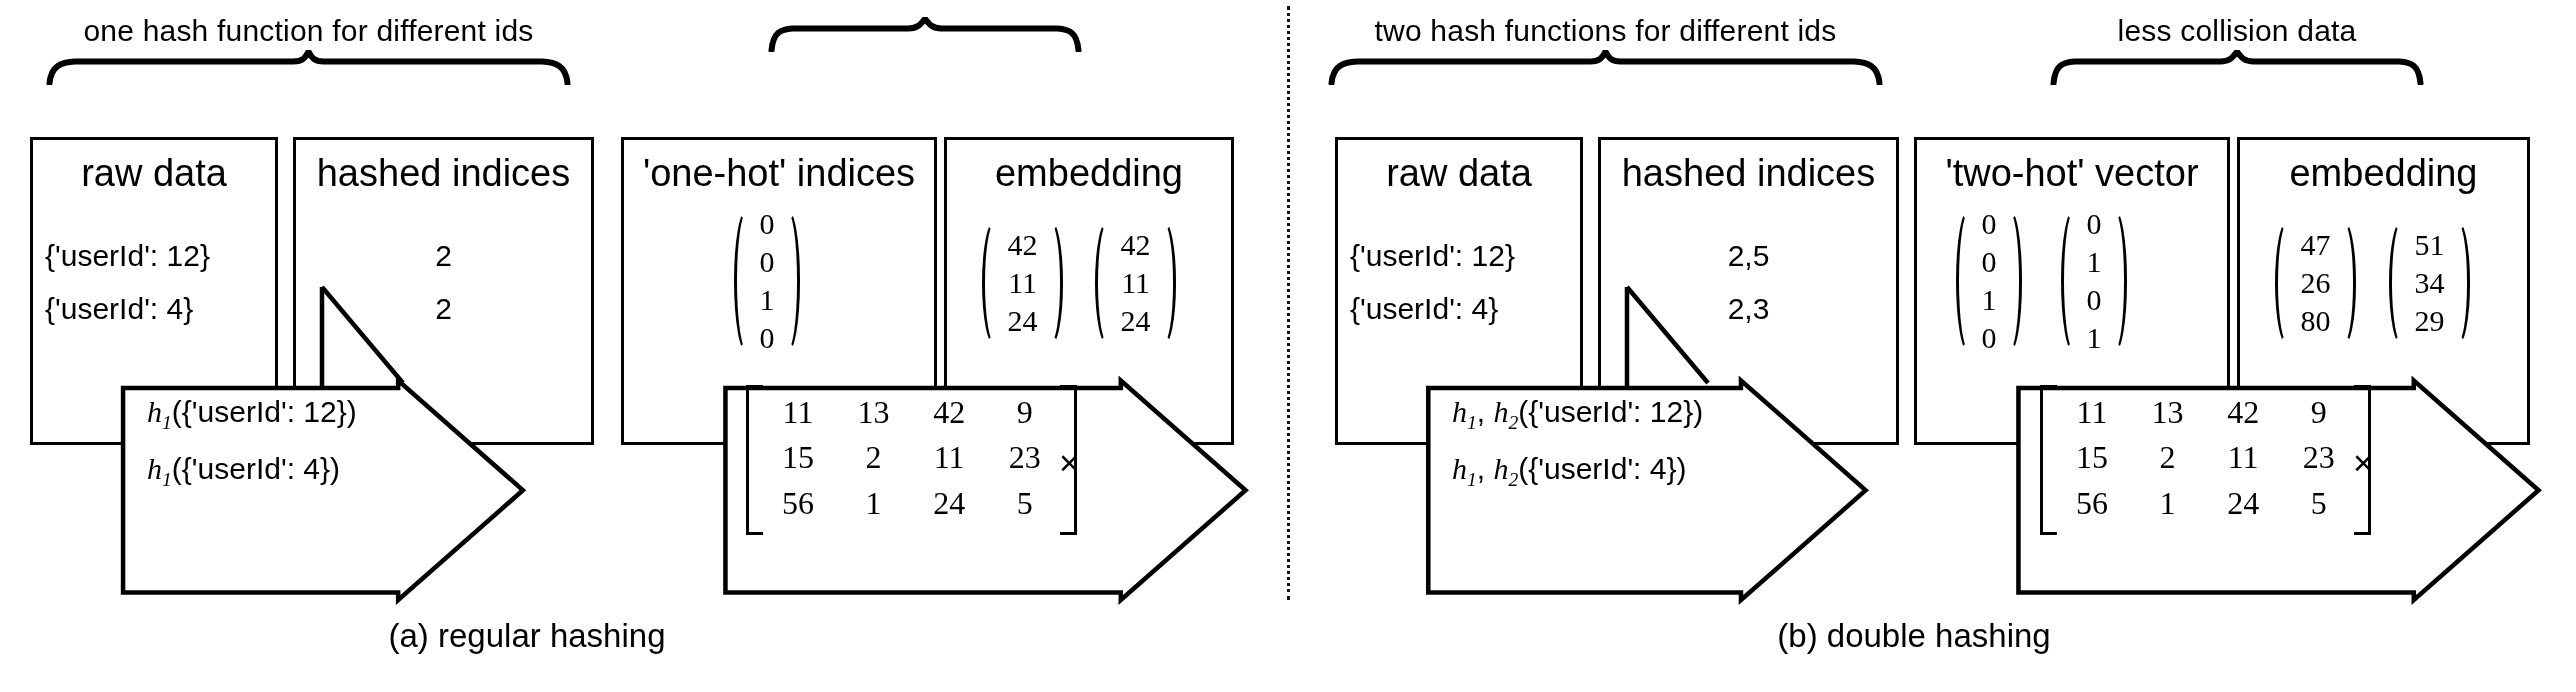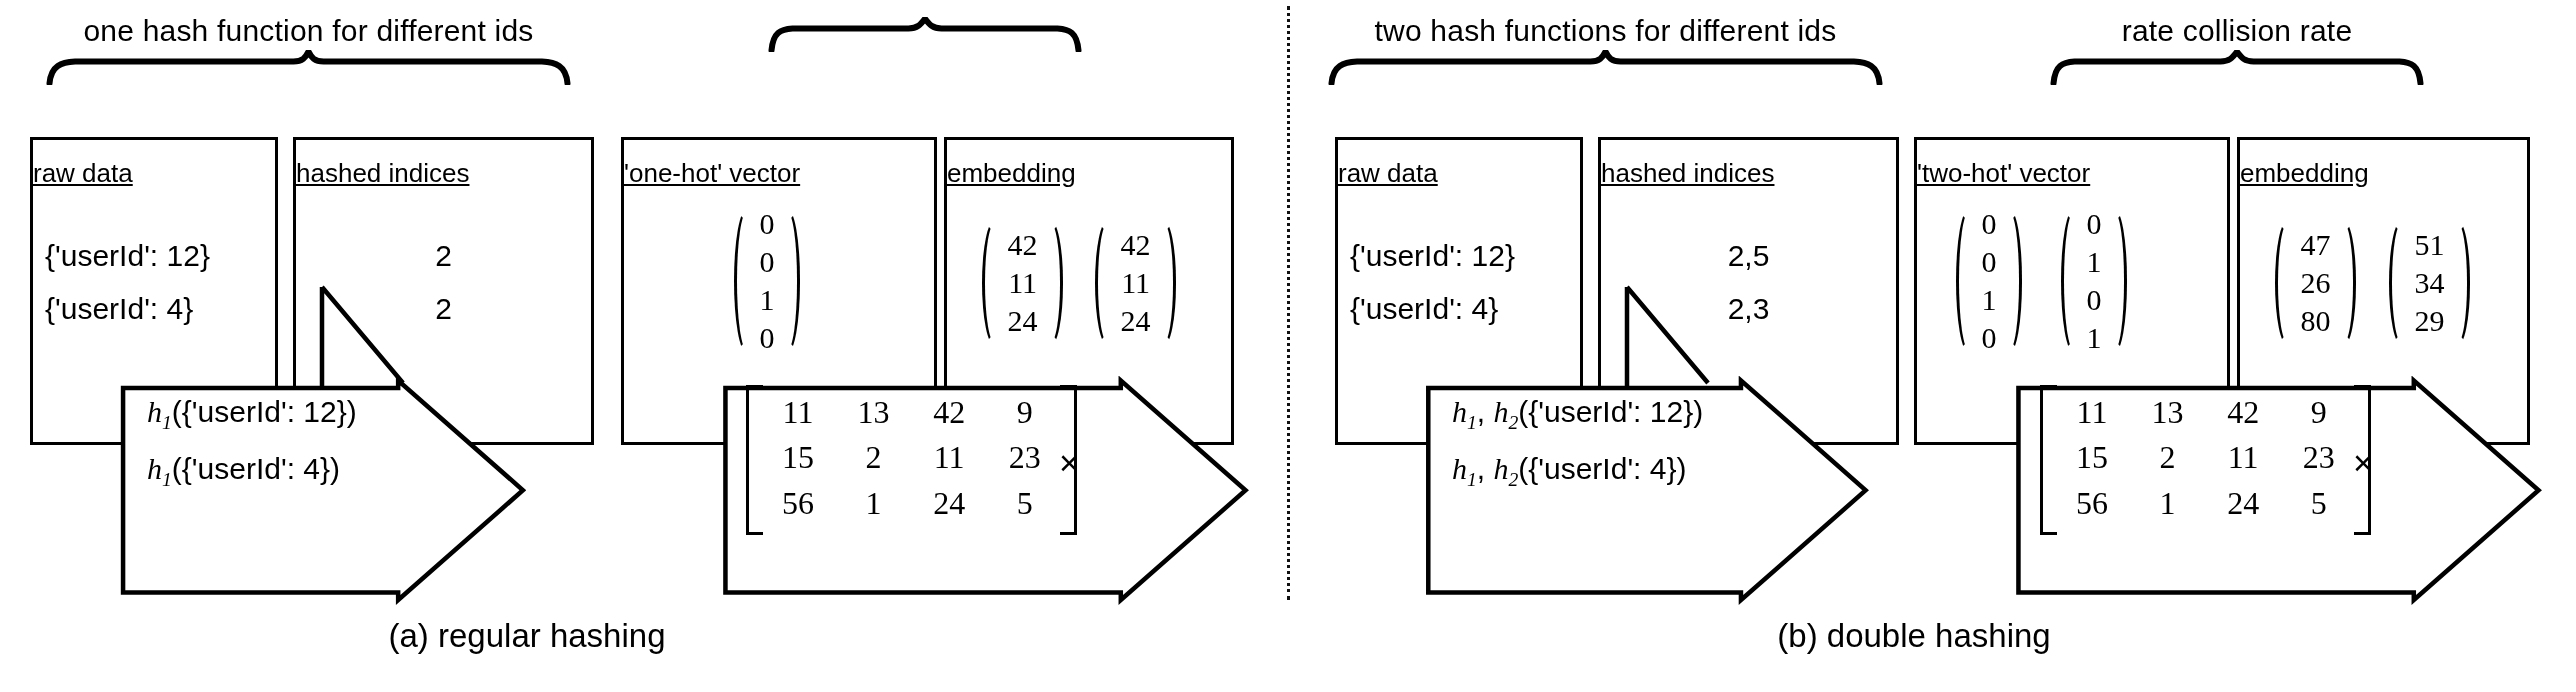--- a/index.html
+++ b/index.html
@@ -61,24 +61,24 @@
     position: absolute;
     border: 3.8px solid #000000;
     background: #ffffff;
     box-sizing: border-box;
   }
   .box-title {
     position: absolute;
     top: 16.6px;
     left: 0;
     right: 0;
-    font-size: 26px;
+    text-align: center;
+    font-size: 38px;
     line-height: 33px;
     white-space: nowrap;
-    text-decoration: underline;
   }
 
   
   .row-text {
     position: absolute;
     font-size: 30px;
     line-height: 33px;
     white-space: nowrap;
   }
 
@@ -241,21 +241,21 @@
       <path d="M4 16 L370 16 L370 6 L536 152 L370 298 L370 288 L4 288 Z" fill="#ffffff" stroke="#000000" stroke-width="6" stroke-linejoin="miter"></path>
     </svg>
     <div class="arrow-label" style="left:147px; top:391px;">
       <i>h</i><sub>1</sub><span>({'userId': 12})</span>
     </div>
     <div class="arrow-label" style="left:147px; top:448px;">
       <i>h</i><sub>1</sub><span>({'userId': 4})</span>
     </div>
 
     <div class="box" style="left:621px; top:137px; width:316px; height:308px;">
-      <div class="box-title">'one-hot' vector</div>
+      <div class="box-title">'one-hot' indices</div>
     </div>
     <div class="vec" style="left:734px; top:209px; height:144px;">
       <span class="paren l"></span>
       <span class="vec-cells">
         <span>0</span>
         <span>0</span>
         <span>1</span>
         <span>0</span>
       </span>
       <span class="paren r"></span>
@@ -313,21 +313,21 @@
   <div class="panel right">
 
     <div class="brace-group" style="left:30px; top:13.5px; width:557px;">
       <div class="brace-label">two hash functions for different ids</div>
       <svg class="brace-svg" width="557" height="35" viewBox="0 0 740 46">
         <path d="M6 44 C8 20 22 16 40 15 L350 15 C362 15 366 10 370 2 C374 10 378 15 390 15 L700 15 C718 16 732 20 734 44" fill="none" stroke="#000" stroke-width="8" stroke-linecap="round"></path>
       </svg>
     </div>
 
     <div class="brace-group" style="left:752px; top:13.5px; width:376px;">
-      <div class="brace-label">rate collision rate</div>
+      <div class="brace-label">less collision data</div>
       <svg class="brace-svg" width="376" height="35" viewBox="0 0 500 46">
         <path d="M6 44 C8 20 18 16 34 15 L228 15 C240 15 244 10 250 2 C256 10 260 15 272 15 L466 15 C482 16 492 20 494 44" fill="none" stroke="#000" stroke-width="8" stroke-linecap="round"></path>
       </svg>
     </div>
 
     <div class="box" style="left:38px; top:137px; width:248px; height:308px;">
       <div class="box-title">raw data</div>
     </div>
     <div class="row-text" style="left:53px; top:239px;">{'userId': 12}</div>
     <div class="row-text" style="left:53px; top:292px;">{'userId': 4}</div>

